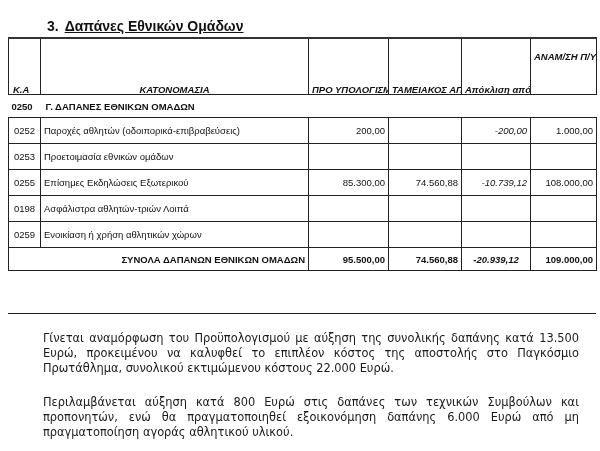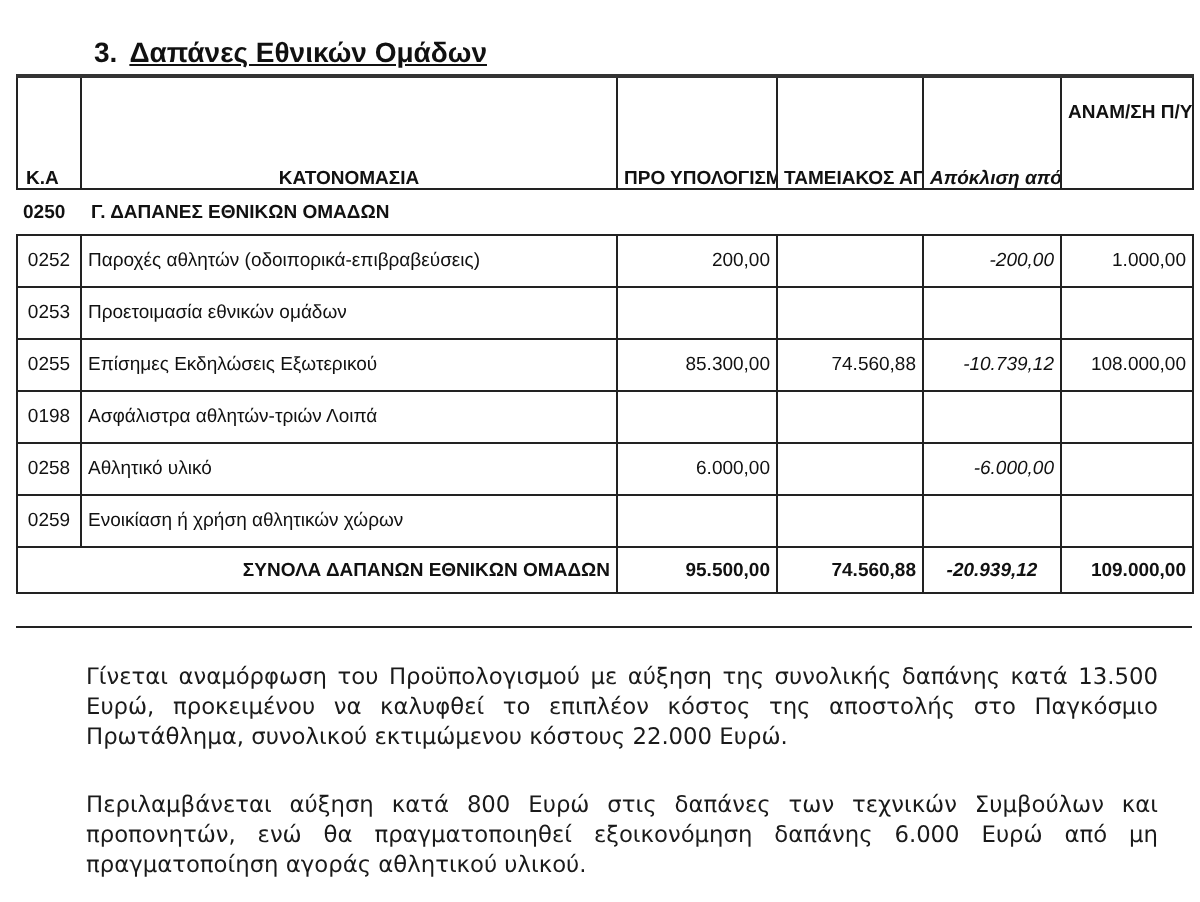--- a/index.html
+++ b/index.html
@@ -3,21 +3,21 @@
 <meta charset="utf-8">
 <style>
   html, body { margin: 0; padding: 0; background: #ffffff; }
   body { width: 600px; height: 451px; position: relative; overflow: hidden; font-family: "Liberation Sans", sans-serif; color: #111; }
   .title { position: absolute; left: 47px; top: 18px; font-size: 14px; font-weight: bold; }
   .title .num { margin-right: 6px; }
   .title .txt { text-decoration: underline; }
 
   table.budget { position: absolute; left: 8px; top: 37px; border-collapse: collapse; width: 588px; table-layout: fixed; }
   table.budget td, table.budget th { padding: 0 3px; font-size: 9.5px; border: 1px solid #222; overflow: hidden; white-space: nowrap; }
-  .hdr th { font-size: 7px; font-weight: bold; text-align: center; vertical-align: bottom; height: 41px; line-height: 8px; padding-bottom: 2px; white-space: normal; }
+  .hdr th { font-size: 7px; font-weight: bold; text-align: center; vertical-align: bottom; height: 41px; line-height: 8px; padding-bottom: 2px; white-space: normal; font-style: italic; }
   .hdr th.ka { text-align: left; padding-left: 4px; }
   .hdr th.it { font-style: italic; vertical-align: middle; }
   .hdr th.top { vertical-align: top; padding-top: 2px; }
   .hdr { border-top: 2px solid #333; }
   .section td { border: none !important; font-weight: bold; font-size: 10px; height: 22px; padding-top: 2px; }
   .row td { height: 25px; }
   .row td.code { text-align: center; padding-left: 3px; }
   .row td.num { text-align: right; }
   .row td.it { font-style: italic; }
   .tot td { height: 22px; font-weight: bold; border: none; }
@@ -86,28 +86,20 @@
   </tr>
   <tr class="row">
     <td class="code">0198</td>
     <td>Ασφάλιστρα αθλητών-τριών Λοιπά</td>
     <td class="num"></td>
     <td class="num"></td>
     <td class="num it"></td>
     <td class="num"></td>
   </tr>
   <tr class="row">
-    <td class="code">0258</td>
-    <td>Αθλητικό υλικό</td>
-    <td class="num">6.000,00</td>
-    <td class="num"></td>
-    <td class="num it">-6.000,00</td>
-    <td class="num"></td>
-  </tr>
-  <tr class="row">
     <td class="code">0259</td>
     <td>Ενοικίαση ή χρήση αθλητικών χώρων</td>
     <td class="num"></td>
     <td class="num"></td>
     <td class="num it"></td>
     <td class="num"></td>
   </tr>
   <tr class="tot">
     <td colspan="2" class="lbl">ΣΥΝΟΛΑ ΔΑΠΑΝΩΝ ΕΘΝΙΚΩΝ ΟΜΑΔΩΝ</td>
     <td class="num">95.500,00</td>

